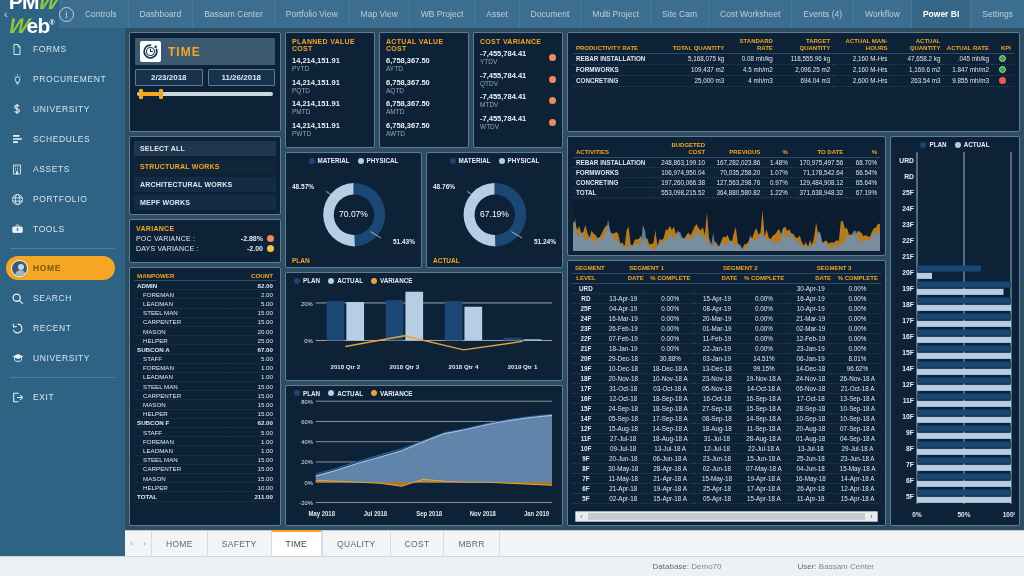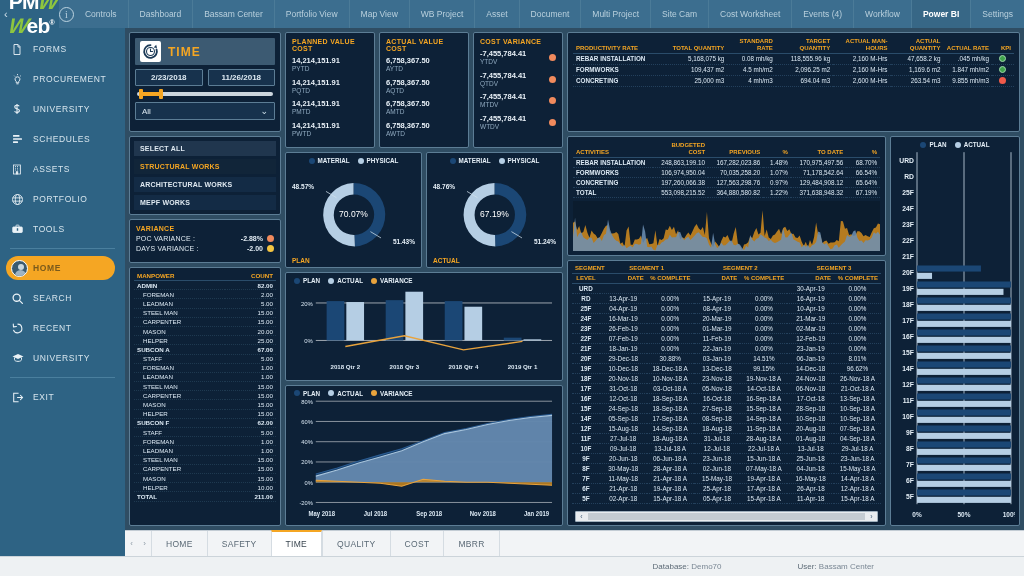--- a/index.html
+++ b/index.html
@@ -427,24 +427,20 @@
             <div class="date-row">
               <div class="date-box">2/23/2018</div>
               <div class="date-box">11/26/2018</div>
             </div>
             <div class="slider-wrap">
               <div class="slider-track">
                 <div class="slider-fill"></div>
                 <div class="slider-h" style="left:2px;"></div>
                 <div class="slider-h" style="left:22px;"></div>
               </div>
-            </div>
-            <div class="dropdown">
-              <span>All</span>
-              <span class="chev-dn">⌄</span>
             </div>
           </div>
 
           <div class="panel sel-list" style="flex:0 0 76px;" id="workfilter">
               <div class="sel-item hl">SELECT ALL</div>
               <div class="sel-item sel">STRUCTURAL WORKS</div>
               <div class="sel-item">ARCHITECTURAL WORKS</div>
               <div class="sel-item">MEPF WORKS</div>
             </div>
 

